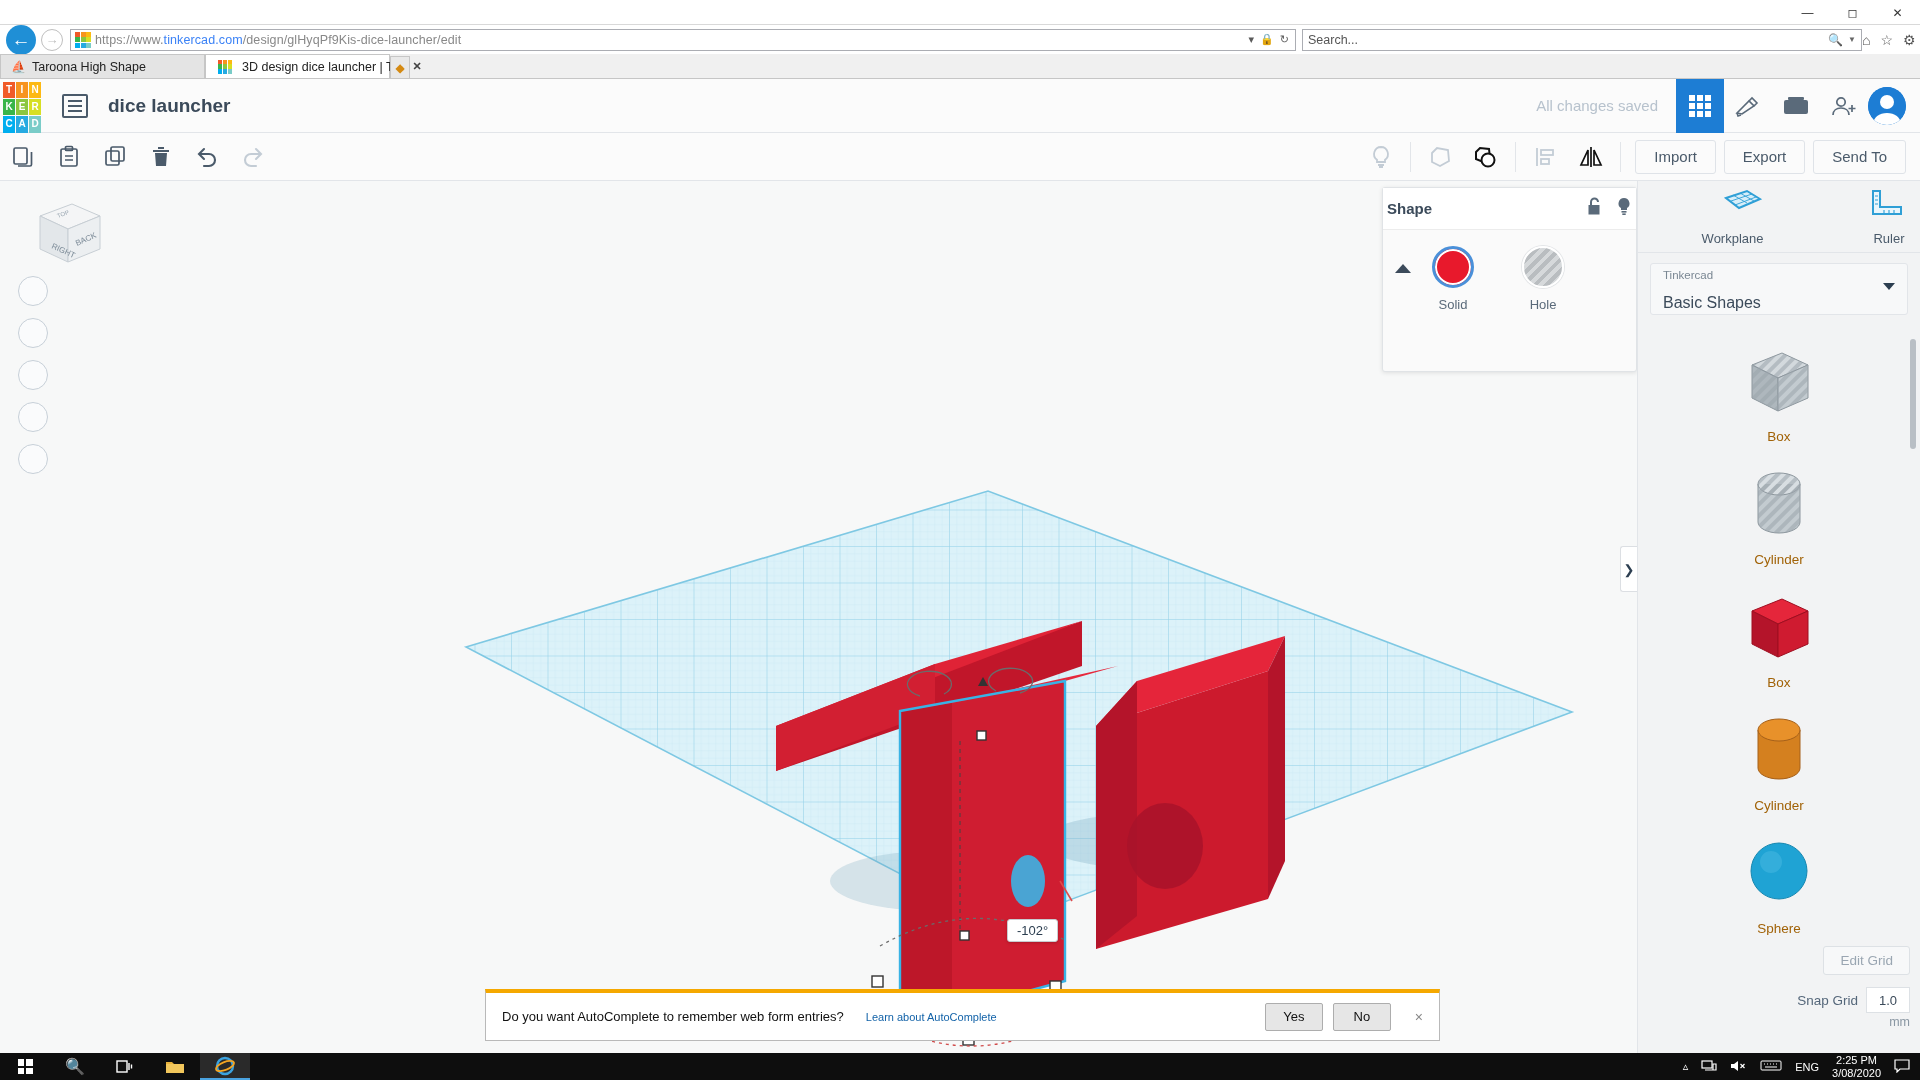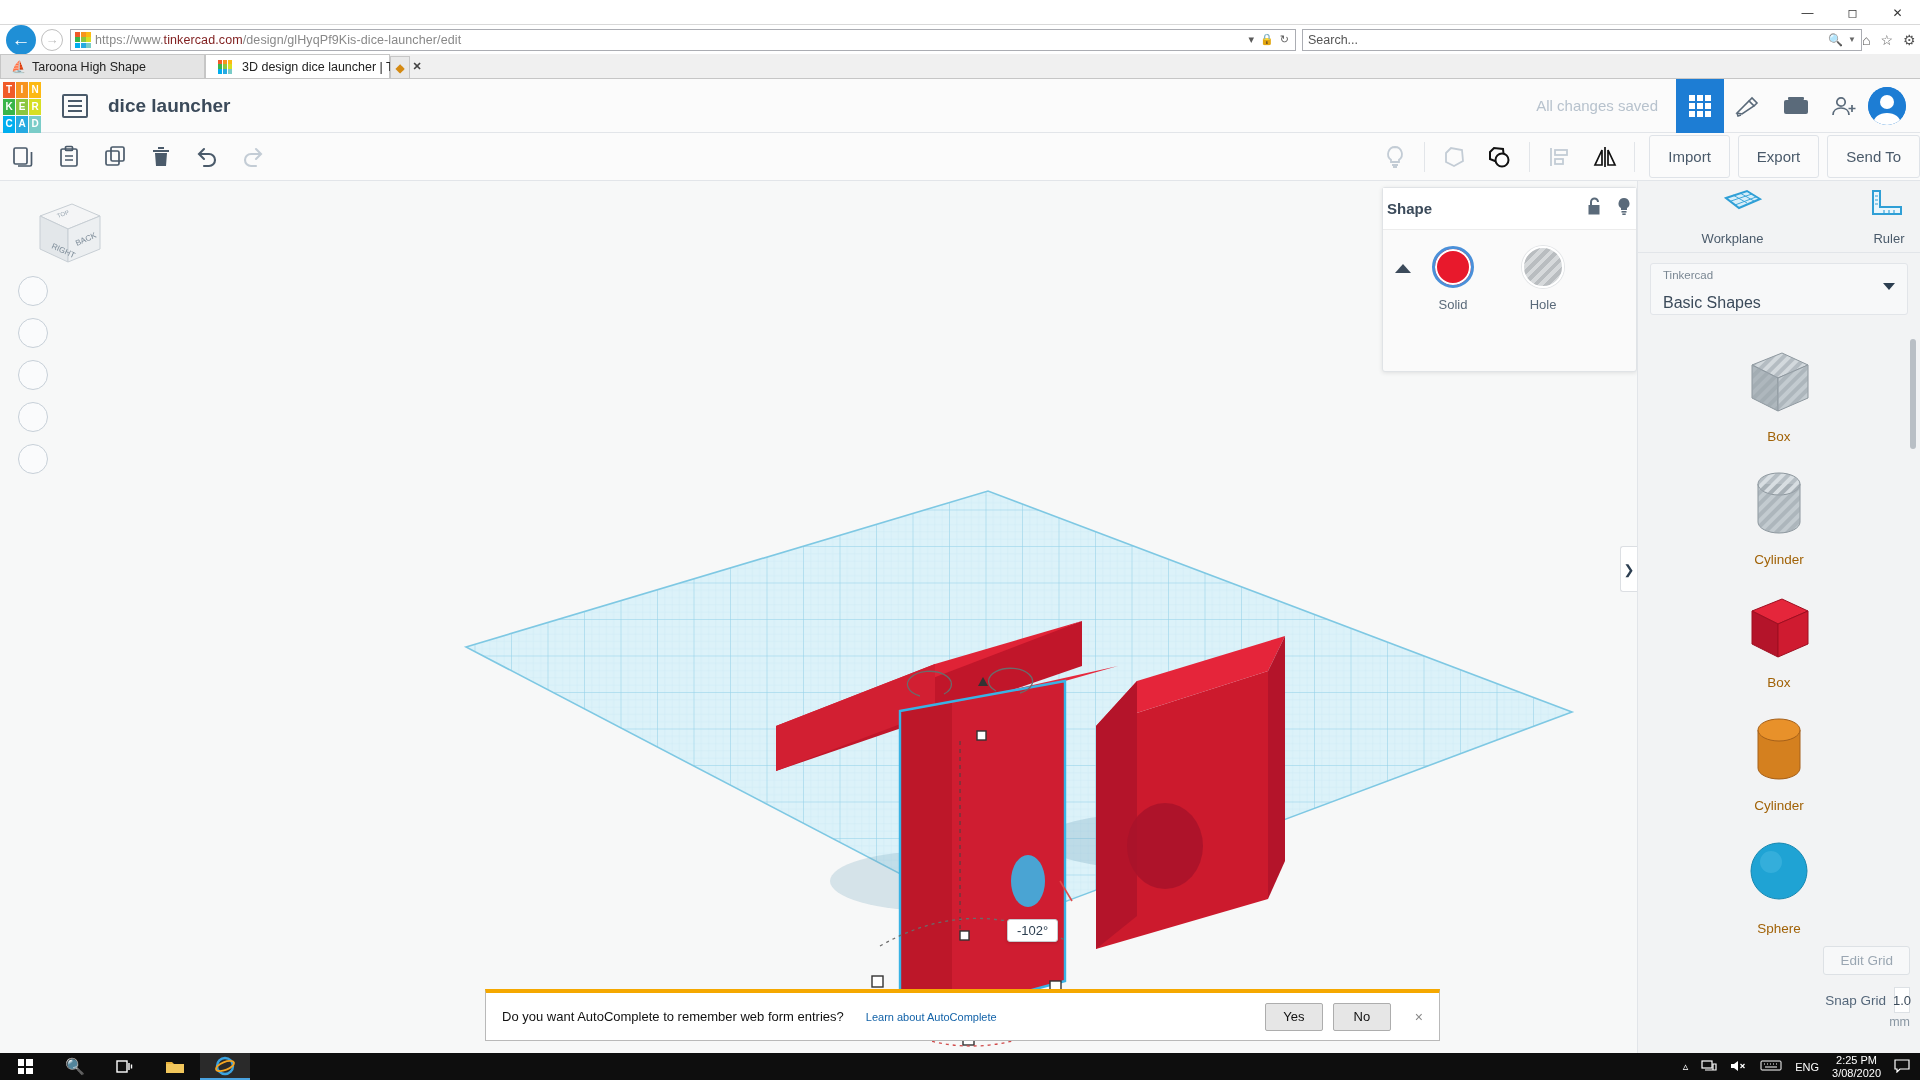--- a/index.html
+++ b/index.html
@@ -42,21 +42,21 @@
   }
   .tc-favicon {
     width: 16px; height: 16px; flex: none; margin: 0 4px 0 2px;
     display: grid; grid-template-columns: repeat(3, 1fr); grid-template-rows: repeat(3, 1fr);
     gap: 0.5px; background: #fff; font-size: 4px; color: #fff;
     align-items: center; justify-items: center; line-height: 1;
   }
   .tc-favicon i { width: 100%; height: 100%; display: block; font-style: normal;
                   text-align: center; }
   .url { font-size: 12.5px; color: #888; white-space: nowrap; letter-spacing: .1px; }
-  .url b { color: #7f1d1d; font-weight: 400; }
+  .url b { color: #3b82f6; font-weight: 400; }
   .addr-icons { margin-left: auto; display: flex; align-items: center; gap: 6px;
                 padding-right: 4px; color: #5a5a5a; font-size: 11px; }
   .search-box {
     flex: 0 0 560px; margin-left: 6px; height: 22px; border: 1px solid #abadb3;
     background: #fff; display: flex; align-items: center; padding: 0 5px;
     font-size: 12.5px; color: #555;
   }
   .search-box .mag { margin-left: auto; color: #3a6ea5; font-size: 12px; }
   .search-box .caret { color: #666; font-size: 8px; margin-left: 5px; }
   .ie-right-icons {
@@ -133,21 +133,21 @@
     background: #fbfbfb; border-bottom: 1px solid #e2e5e9;
     display: flex; align-items: center;
   }
   .tb-btn {
     width: 46px; height: 48px; display: flex; align-items: center;
     justify-content: center; color: #4a5a6a;
   }
   .tb-btn.dim { color: #c3ccd5; }
   .tb-sep { width: 1px; height: 30px; background: #e2e5e9; margin: 0 6px; }
   .tb-text-btn {
-    height: 43px; padding: 0 18px; border: 1px solid #dfe3e8; border-radius: 3px;
+    height: 34px; padding: 0 18px; border: 1px solid #dfe3e8; border-radius: 3px;
     background: #fbfbfb; font-size: 15px; color: #4a5a6a;
     display: flex; align-items: center; margin-left: 8px;
   }
 
   
   .canvas {
     position: absolute; top: 181px; left: 0; width: 1920px; height: 872px;
     background: #f7f8f8; overflow: hidden;
   }
   .view-cube {
@@ -231,21 +231,21 @@
     position: absolute; right: 10px; bottom: 24px; text-align: right;
   }
   .edit-grid-btn {
     display: inline-block; padding: 6px 16px; border: 1px solid #dde1e5;
     border-radius: 3px; font-size: 13.5px; color: #9aa6b2; background: #f7f8f9;
   }
   .snap-row { display: flex; align-items: center; justify-content: flex-end;
               gap: 8px; margin-top: 12px; }
   .snap-row .lb { font-size: 13.5px; color: #55677a; }
   .snap-val {
-    width: 16px; height: 26px; border: 1px solid #dde1e5; background: #fff;
+    width: 44px; height: 26px; border: 1px solid #dde1e5; background: #fff;
     font-size: 13px; color: #3b4a5a; display: flex; align-items: center;
     justify-content: center;
   }
   .snap-unit { font-size: 12.5px; color: #8a97a3; text-align: right; margin-top: 2px; }
 
   
   .ac-bar {
     position: absolute; left: 485px; top: 989px; width: 955px; height: 52px;
     background: #fff; border: 1px solid #b9b9b9; border-top: 4px solid #f5a800;
     display: flex; align-items: center; padding: 0 16px; z-index: 50;
@@ -484,21 +484,21 @@
     <div class="tb-btn">
       <svg width="26" height="24" viewBox="0 0 26 24" fill="none" stroke="#111" stroke-width="1.7">
         <path d="M13 2v20"></path>
           <path d="M10 20 L10 5 L3 20 Z" fill="#fff"></path>
           <path d="M16 20 L16 5 L23 20 Z" fill="#fff"></path>
       </svg>
     </div>
     <div class="tb-sep"></div>
     <div class="tb-text-btn">Import</div>
     <div class="tb-text-btn">Export</div>
-    <div class="tb-text-btn" style="">Send To</div>
+    <div class="tb-text-btn" style="margin-right:14px">Send To</div>
   </div>
 
   <div class="canvas">
 
     <svg width="1640" height="872" viewBox="0 0 1640 872" style="position:absolute;left:0;top:0">
       <defs>
         <pattern id="gridSm" width="7.3" height="7.3" patternUnits="userSpaceOnUse">
           <path d="M7.3 0H0V7.3" fill="none" stroke="#bfe4f2" stroke-width="0.5"></path>
         </pattern>
         <pattern id="gridLg" width="36.5" height="36.5" patternUnits="userSpaceOnUse">

